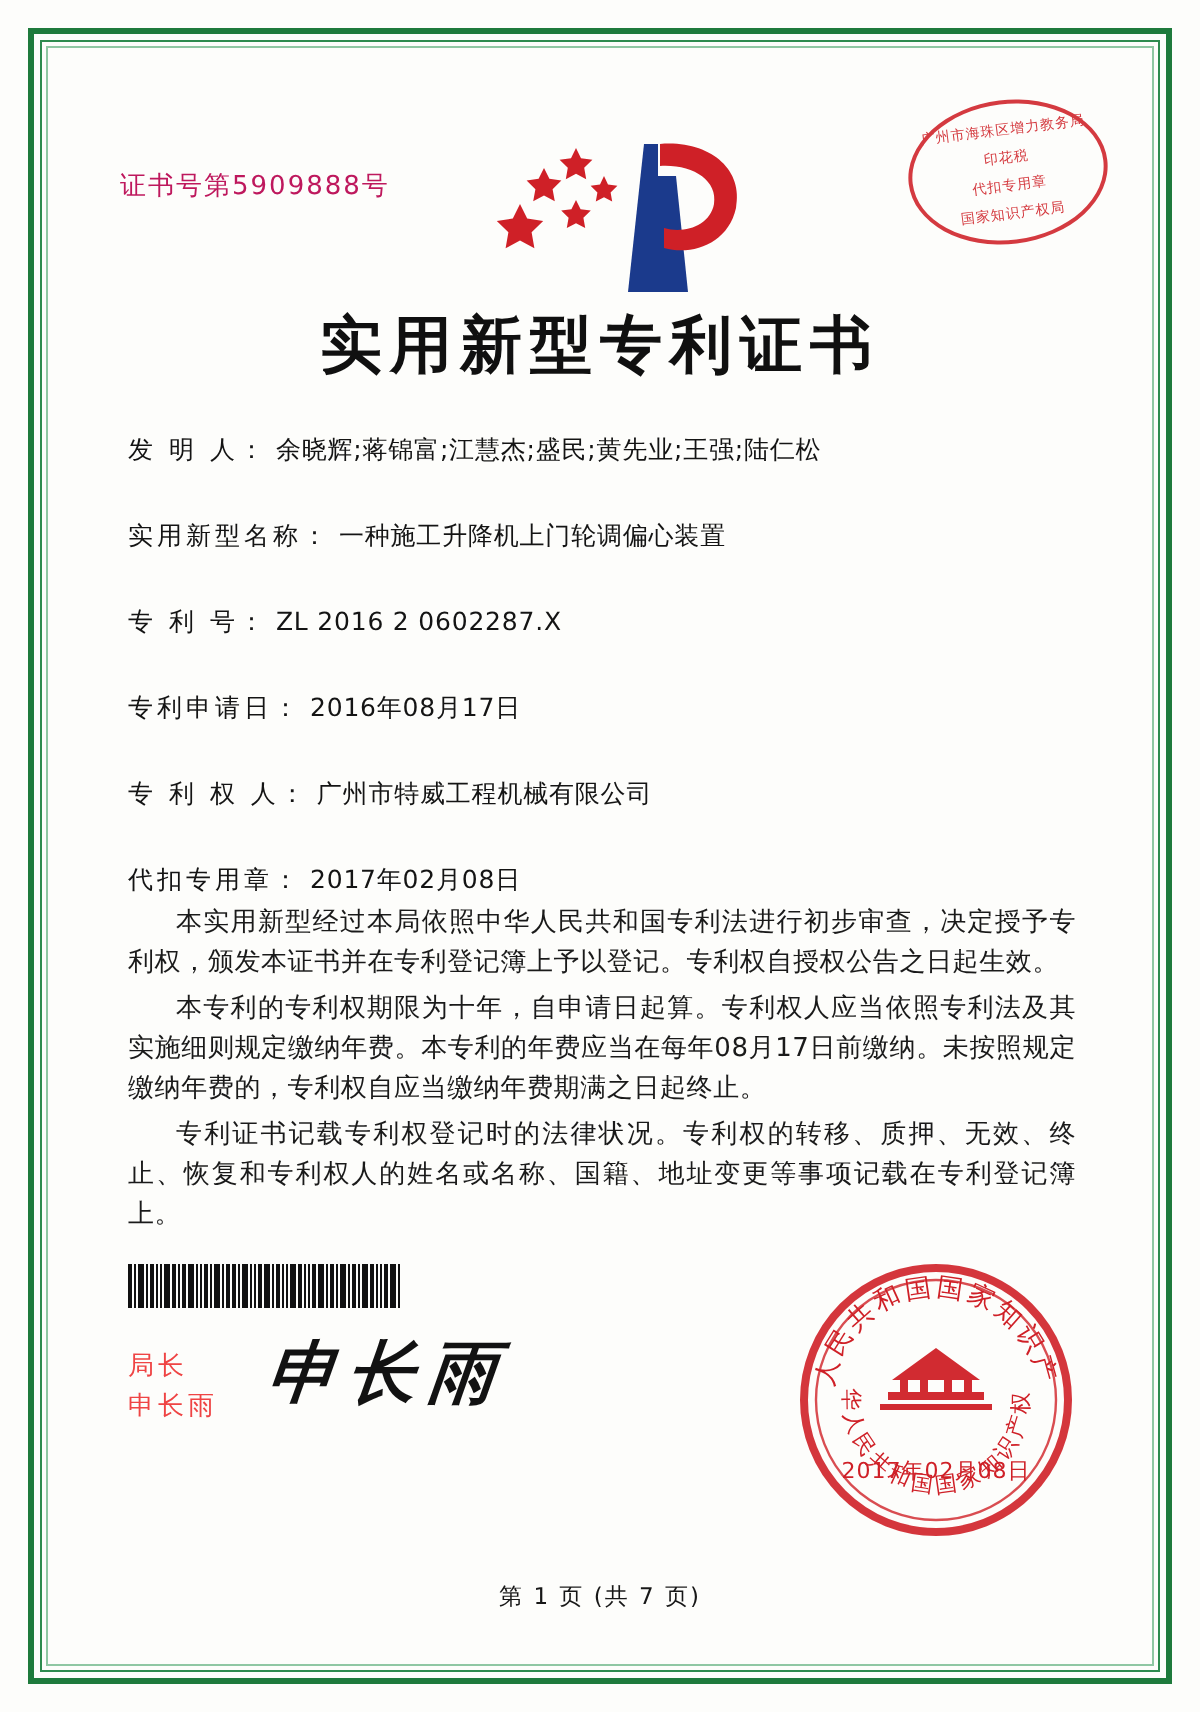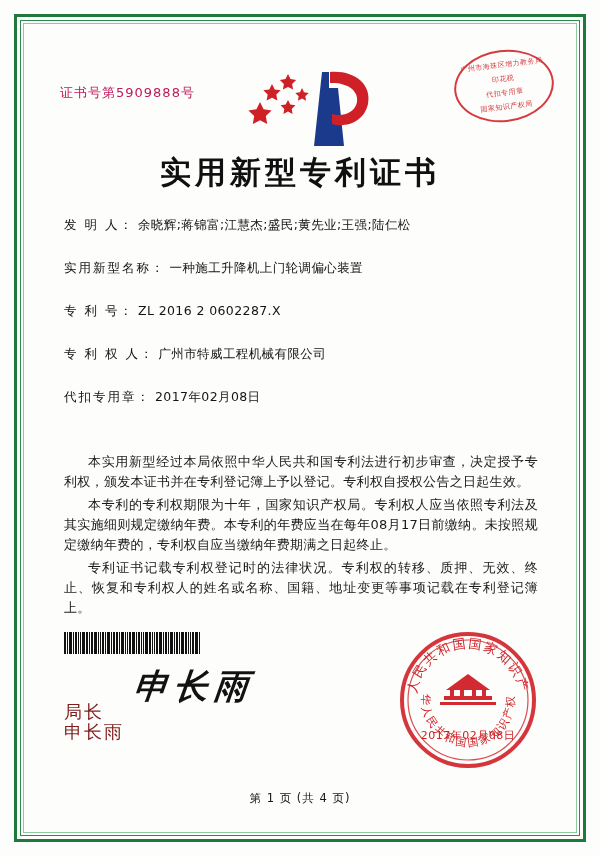--- a/index.html
+++ b/index.html
@@ -175,25 +175,25 @@
     margin-right: 1px;
     vertical-align: top;
   }
   .barcode span.w2 { width: 2px; }
   .barcode span.w3 { width: 3px; }
 
   
   .sig-block {
     position: absolute;
     left: 26px;
-    top: 668px;
-    font-size: 18px;
+    top: 640px;
+    font-size: 13px;
     line-height: 20px;
     letter-spacing: 2px;
-    color: #7f1d1d;
+    color: #ef4444;
   }
   .handwriting {
     position: absolute;
     left: 96px;
     top: 630px;
     font-family: "DejaVu Serif", "Liberation Serif", serif;
     font-size: 34px;
     font-style: italic;
     font-weight: bold;
     letter-spacing: 6px;
@@ -279,32 +279,36 @@
       </div>
       <div class="field-row">
         <span class="field-label">实用新型名称：</span>
         <span class="field-value">一种施工升降机上门轮调偏心装置</span>
       </div>
       <div class="field-row">
         <span class="field-label">专 利 号：</span>
         <span class="field-value">ZL 2016 2 0602287.X</span>
       </div>
       <div class="field-row">
+        <span class="field-label">专利申请日：</span>
+        <span class="field-value">2016年08月17日</span>
+      </div>
+      <div class="field-row">
         <span class="field-label">专 利 权 人：</span>
         <span class="field-value">广州市特威工程机械有限公司</span>
       </div>
       <div class="field-row">
         <span class="field-label">代扣专用章：</span>
         <span class="field-value">2017年02月08日</span>
       </div>
     </div>
 
     <div class="body-text">
       <p>本实用新型经过本局依照中华人民共和国专利法进行初步审查，决定授予专利权，颁发本证书并在专利登记簿上予以登记。专利权自授权公告之日起生效。</p>
-      <p>本专利的专利权期限为十年，国家知识产权局。专利权人应当依照专利法及其实施细则规定缴纳年费。本专利的年费应当在每年08月17日前缴纳。未按照规定缴纳年费的，专利权自应当缴纳年费期满之日起终止。</p>
+      <p>本专利的专利权期限为十年，自申请日起算。专利权人应当依照专利法及其实施细则规定缴纳年费。本专利的年费应当在每年08月17日前缴纳。未按照规定缴纳年费的，专利权自应当缴纳年费期满之日起终止。</p>
       <p>专利证书记载专利权登记时的法律状况。专利权的转移、质押、无效、终止、恢复和专利权人的姓名或名称、国籍、地址变更等事项记载在专利登记簿上。</p>
     </div>
 
     <div class="barcode">
       <span class="w2"></span><span></span><span class="w3"></span><span></span><span class="w2"></span><span></span><span></span><span class="w3"></span><span class="w2"></span><span></span><span class="w2"></span><span class="w3"></span><span></span><span></span><span class="w2"></span><span></span><span class="w3"></span><span></span><span class="w2"></span><span class="w2"></span><span></span><span class="w3"></span><span></span><span></span><span class="w2"></span><span class="w3"></span><span></span><span class="w2"></span><span></span><span></span><span class="w3"></span><span class="w2"></span><span></span><span></span><span class="w2"></span><span class="w3"></span><span></span><span class="w2"></span><span></span><span class="w3"></span><span></span><span class="w2"></span><span></span><span class="w3"></span><span class="w2"></span><span></span><span></span><span class="w2"></span><span class="w3"></span><span></span>
     </div>
 
     <div class="sig-block">
       <div>局长</div>
       <div>申长雨</div>
@@ -332,16 +336,16 @@
           <rect x="52" y="60" width="4" height="6"></rect>
           <rect x="62" y="60" width="4" height="6"></rect>
           <rect x="74" y="60" width="4" height="6"></rect>
           <rect x="84" y="60" width="4" height="6"></rect>
           <rect x="42" y="72" width="56" height="3"></rect>
         </g>
       </svg>
       <div class="seal-date">2017年02月08日</div>
     </div>
 
-    <div class="page-footer">第 1 页 (共 4 页)</div>
+    <div class="page-footer">第 1 页 (共 7 页)</div>
 
   </div>
 </div>
 
 </body></html>

